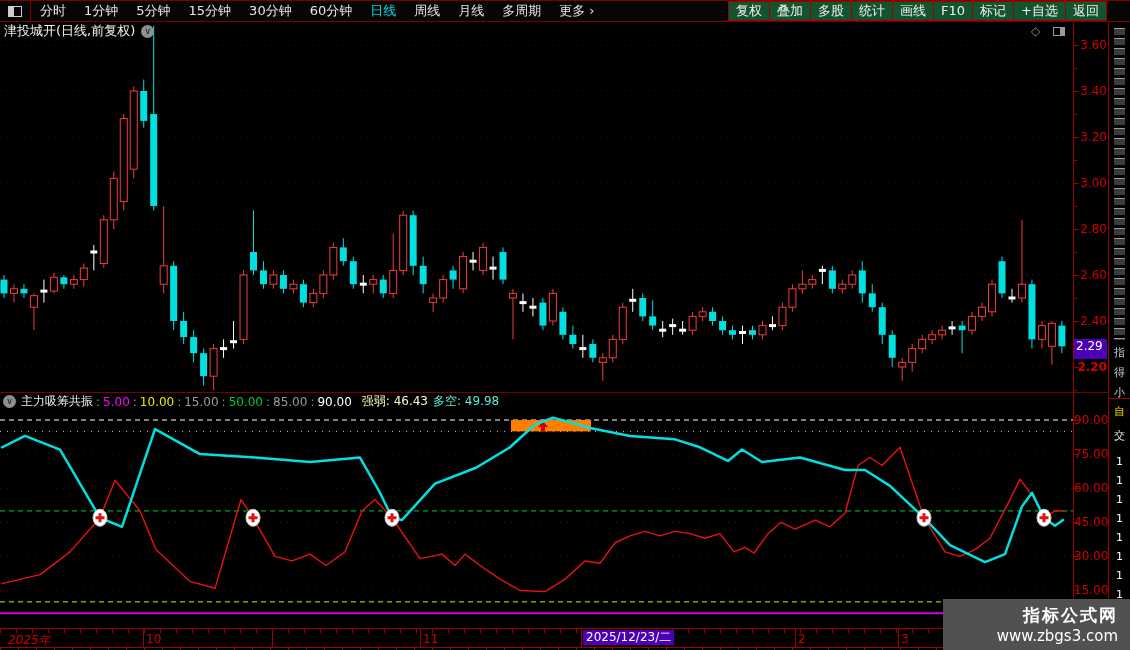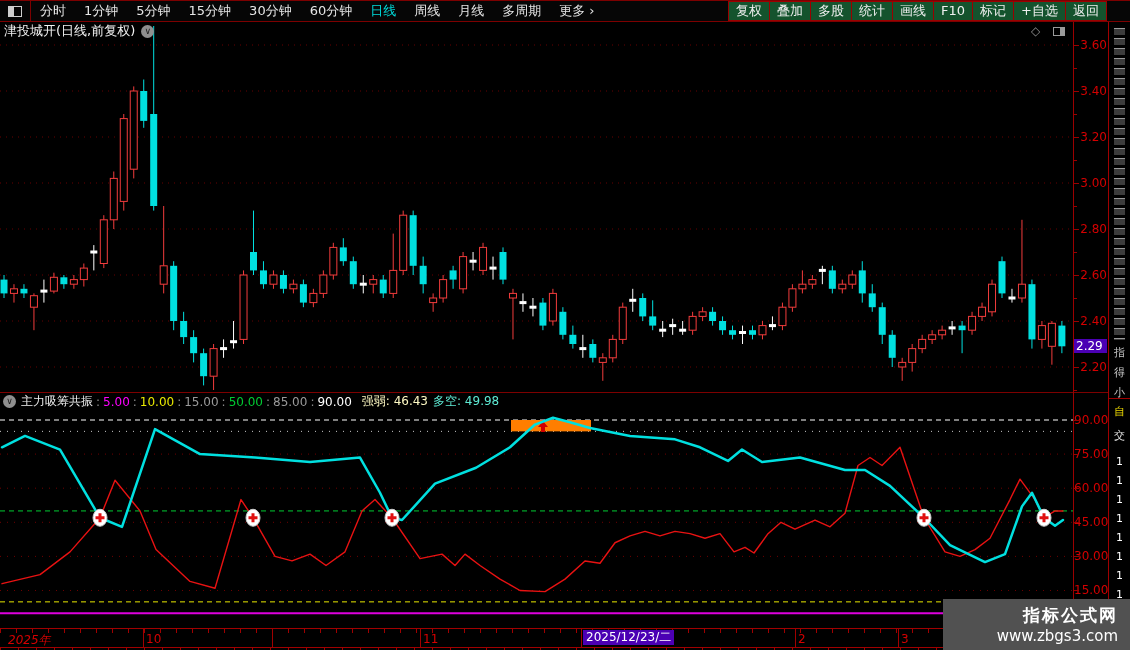--- a/index.html
+++ b/index.html
@@ -26,21 +26,21 @@
     background:linear-gradient(90deg,transparent 0 6px,#9a9a9a 6px);}
   
   #sep-main-ind{left:0;top:392px;width:1108px;height:1px;background:#7d0000;}
   #ind-header{left:0;top:393px;width:1073px;height:17px;display:flex;align-items:center;font-size:12px;white-space:nowrap;}
   #ind-header .sep{color:#8a8a8a;margin:0 3px;}
   #ind-name{color:#f0f0f0;margin-left:5px;}
   #price-axis{left:1073px;top:22px;width:35px;height:628px;border-left:1px solid #9b0000;box-sizing:border-box;}
   .ax-label{position:absolute;left:0;width:33px;text-align:right;font-size:12px;color:#d40000;padding-right:1px;}
   .ax-tick{position:absolute;left:0;width:5px;height:1px;background:#9b0000;}
   .ax-tick.minor{width:3px;}
-  #price-badge{position:absolute;left:1px;width:33px;height:14px;background:#4b00b4;color:#fff;
+  #price-badge{position:absolute;left:1px;width:33px;height:20px;background:#4b00b4;color:#fff;
     font-size:12px;line-height:14px;padding-left:2px;box-sizing:border-box;}
   
   #date-axis{left:0;top:628px;width:1108px;height:19px;border-top:1px solid #a00000;box-sizing:border-box;background:#000;}
   #date-ticks{position:absolute;left:0;top:0;width:1073px;height:4px;
     background:repeating-linear-gradient(90deg,#a00000 0 1px,transparent 1px 16px);}
   .month-sep{position:absolute;top:0;width:1px;height:18px;background:#a00000;}
   .date-label{position:absolute;top:3px;font-size:12px;color:#d40000;}
   #date-badge{position:absolute;top:1px;height:15px;background:#4b00b4;color:#fff;font-size:12px;
     line-height:15px;padding:0 3px;}
   #mini-row{left:0;top:647px;width:1108px;height:3px;border-top:1px solid #a00000;box-sizing:border-box;
@@ -612,21 +612,21 @@
     <span class="ax-tick minor" style="top: 184px;"></span>
     <span class="ax-label" style="top: 200px;">2.80</span>
     <span class="ax-tick" style="top: 207px;"></span>
     <span class="ax-tick minor" style="top: 230px;"></span>
     <span class="ax-label" style="top: 246px;">2.60</span>
     <span class="ax-tick" style="top: 253px;"></span>
     <span class="ax-tick minor" style="top: 276px;"></span>
     <span class="ax-label" style="top: 292px;">2.40</span>
     <span class="ax-tick" style="top: 299px;"></span>
     <span class="ax-tick minor" style="top: 322px;"></span>
-    <span class="ax-label" style="top: 338px;">2.20</span>
+    <span class="ax-label" style="top: 338px; font-weight: bold;">2.20</span>
     <span class="ax-tick" style="top: 345px;"></span>
     <span class="ax-tick minor" style="top: 368px;"></span>
     <span class="ax-label" style="top: 391px;">90.00</span>
     <span class="ax-tick" style="top: 398px;"></span>
     <span class="ax-label" style="top: 425.099px;">75.00</span>
     <span class="ax-tick" style="top: 432.099px;"></span>
     <span class="ax-label" style="top: 459.199px;">60.00</span>
     <span class="ax-tick" style="top: 466.199px;"></span>
     <span class="ax-label" style="top: 493.298px;">45.00</span>
     <span class="ax-tick" style="top: 500.298px;"></span>

